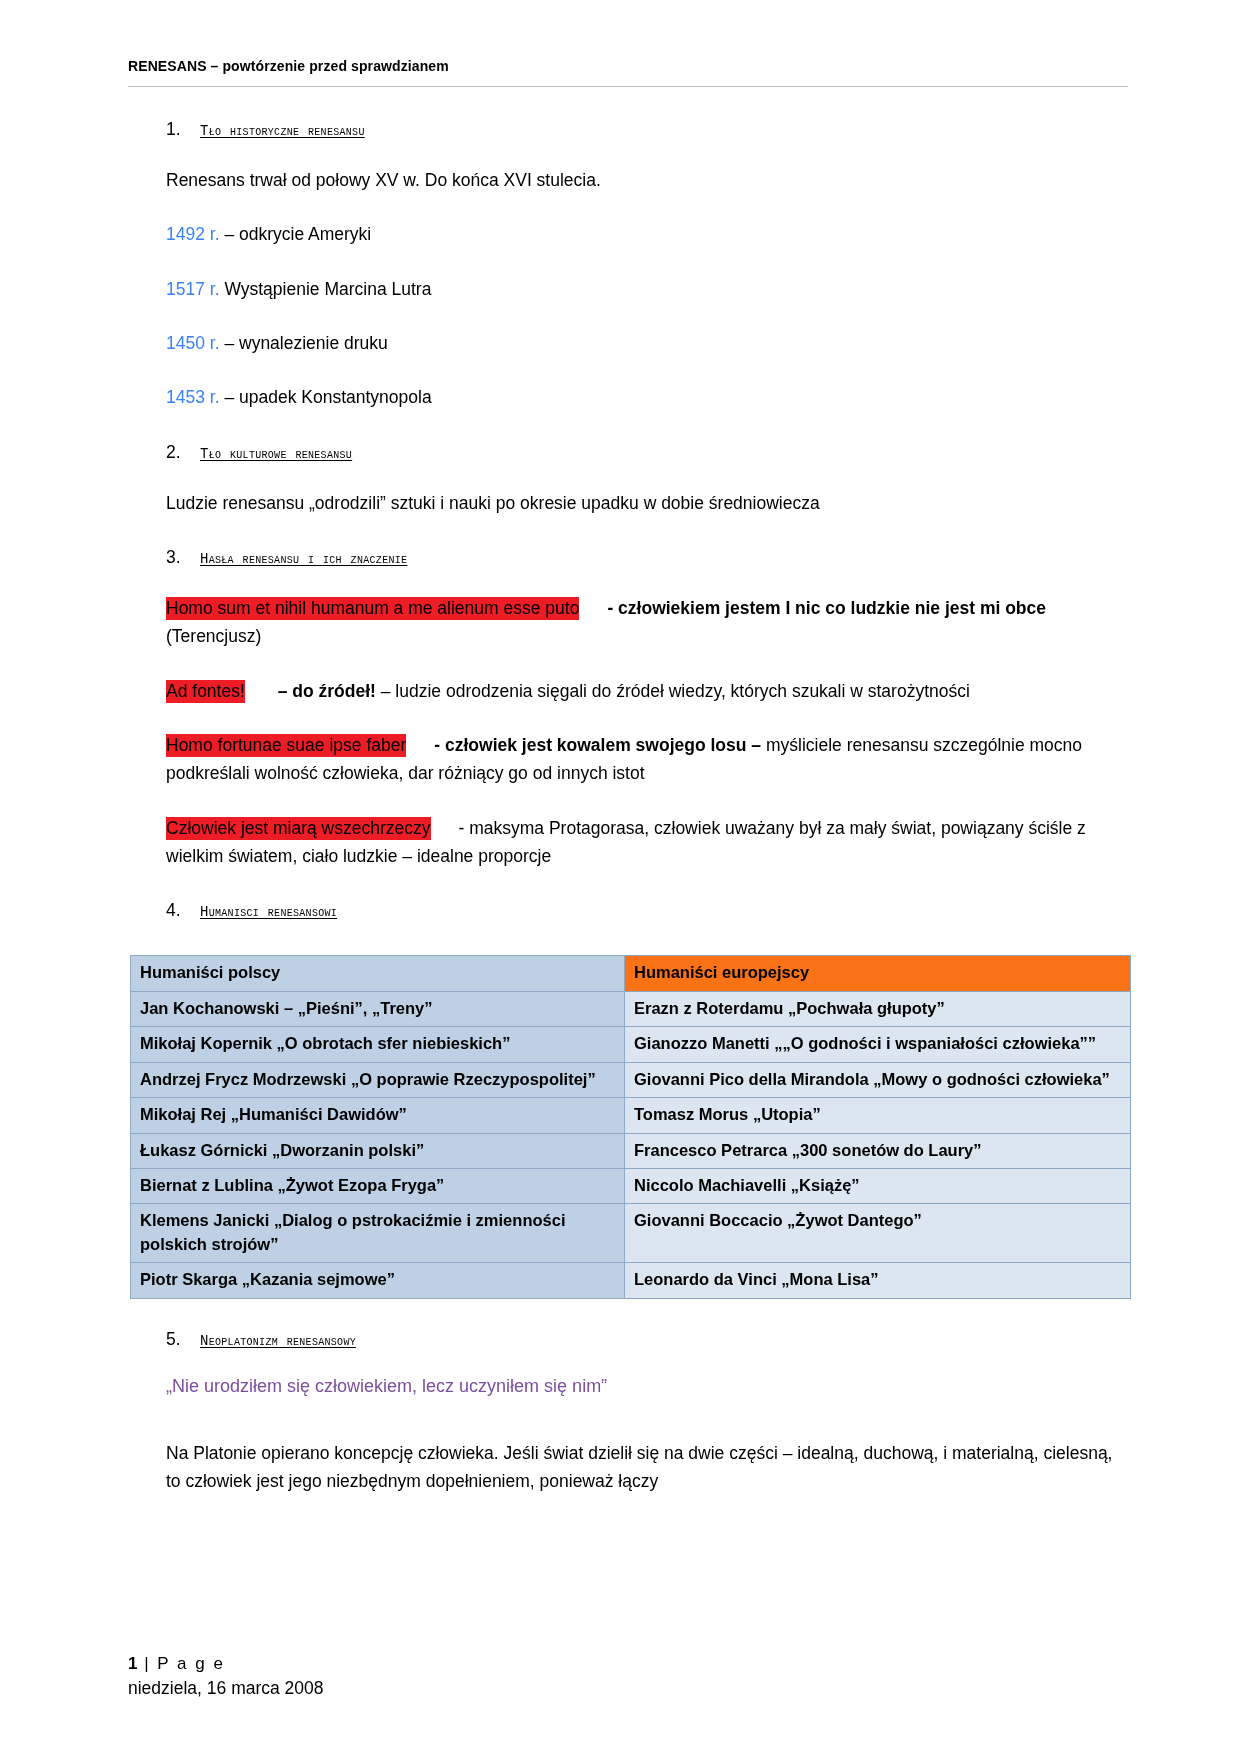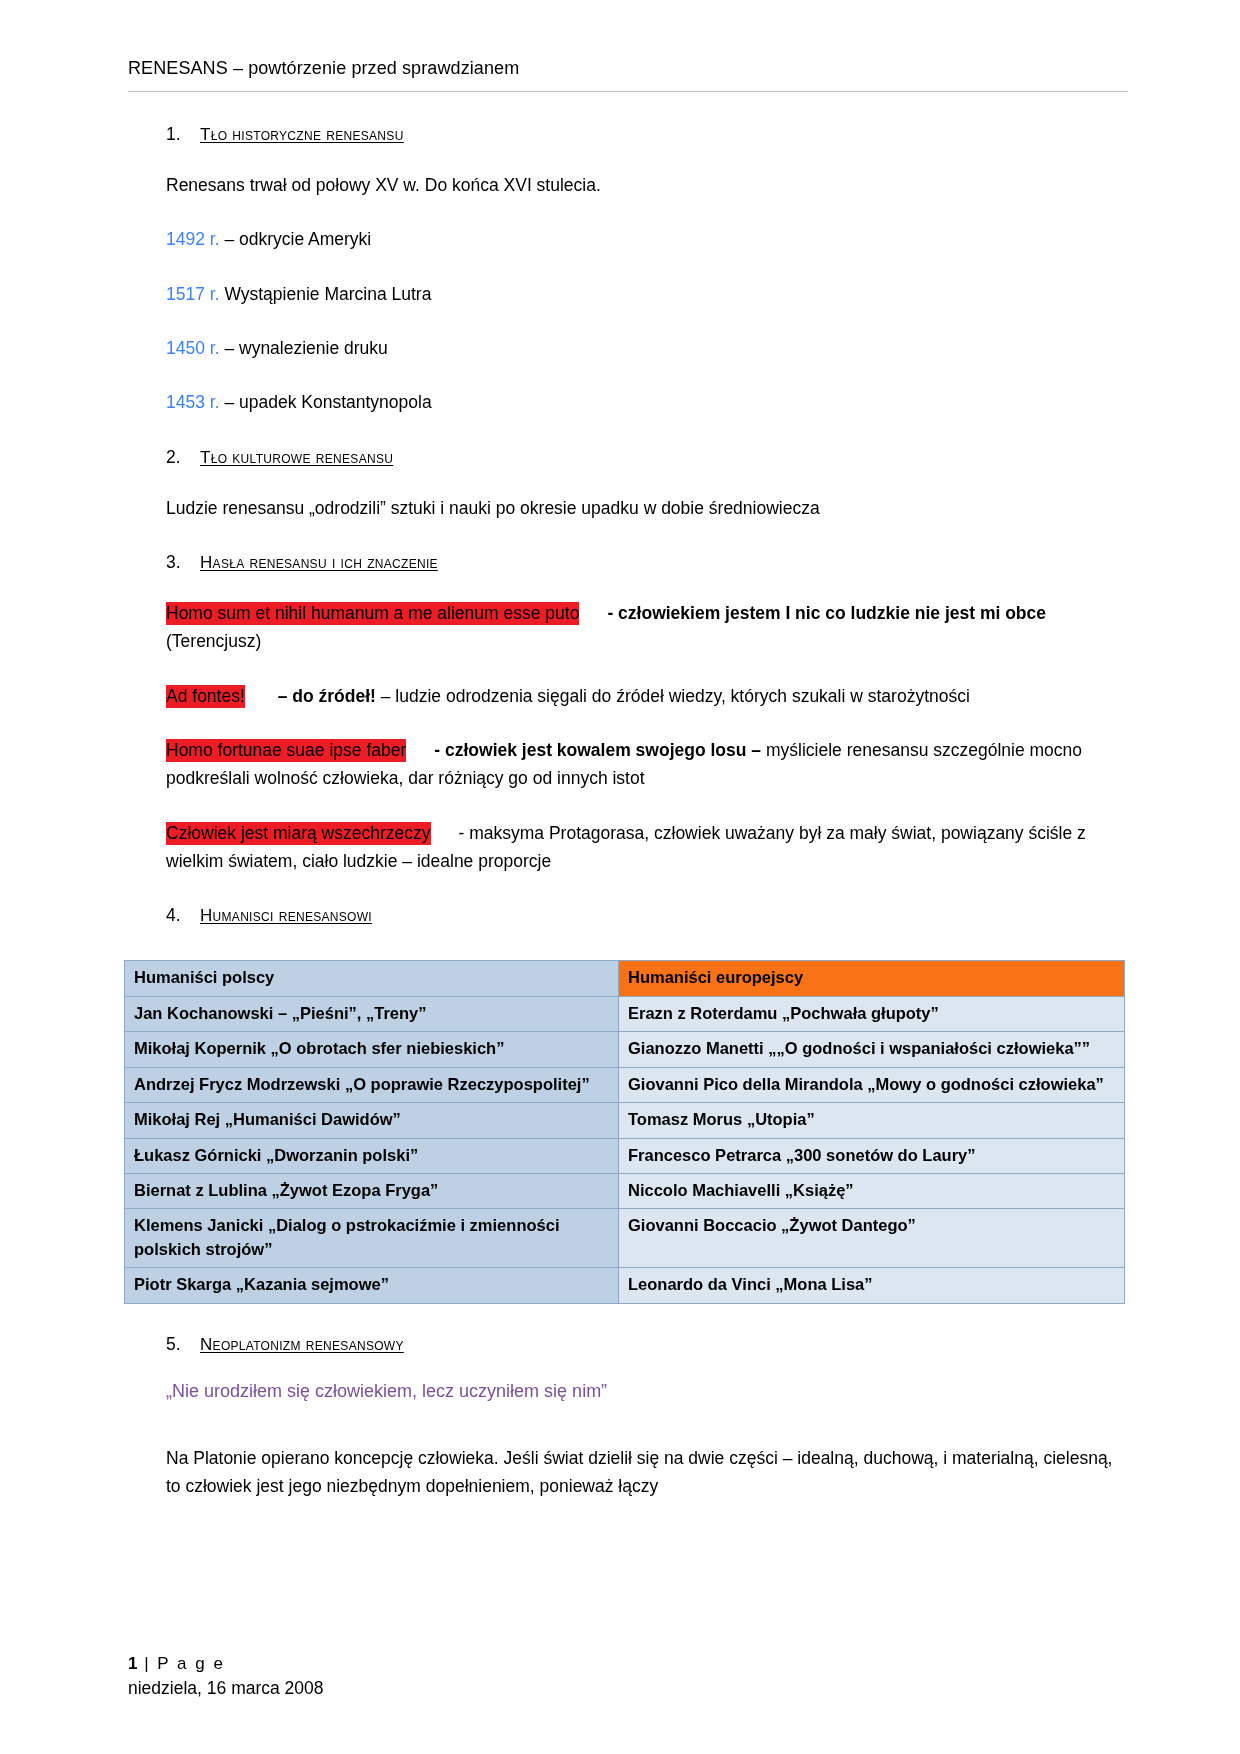--- a/index.html
+++ b/index.html
@@ -16,45 +16,46 @@
   }
   .page {
     position: relative;
     width: 1240px;
     height: 1754px;
     box-sizing: border-box;
     padding: 58px 112px 0 128px;
   }
   
   .doc-header {
-    font-size: 18px;
-    font-weight: normal;
+    font-size: 14px;
+    font-weight: bold;
     letter-spacing: 0.1px;
     padding-bottom: 12px;
     border-bottom: 1px solid #bfbfbf;
     margin-bottom: 32px;
   }
   
   .num-heading {
     display: flex;
     align-items: baseline;
     margin: 30px 0 26px 0;
     padding-left: 38px;
   }
   .num-heading .num {
     font-size: 17.5px;
     width: 34px;
     flex: 0 0 34px;
   }
   .num-heading .smallcaps {
     font-variant: small-caps;
-    font-size: 17px;
+    font-size: 14px;
     text-decoration: underline;
     text-underline-offset: 2px;
     letter-spacing: 0.3px;
+    font-family: Liberation Mono, monospace;
   }
   
   p.body {
     font-size: 17.5px;
     line-height: 1.62;
     margin: 0 0 26px 0;
     padding-left: 38px;
   }
   .date-blue {
     color: #3b82f6;
@@ -62,21 +63,21 @@
   .hl {
     background: #ee1c25;
     color: #000;
     padding: 1px 0 2px 0;
     box-decoration-break: clone;
     -webkit-box-decoration-break: clone;
   }
   .b { font-weight: bold; padding-left: 28px; }
   
   .table-wrap {
-    margin: 34px 0 30px 8px;
+    margin: 34px 0 30px 14px;
     padding-left: 0px;
   }
   table.humanists {
     border-collapse: collapse;
     width: 1000px;
     margin-left: -12px;
     table-layout: fixed;
   }
   table.humanists td, table.humanists th {
     border: 1px solid #8ea9c6;

